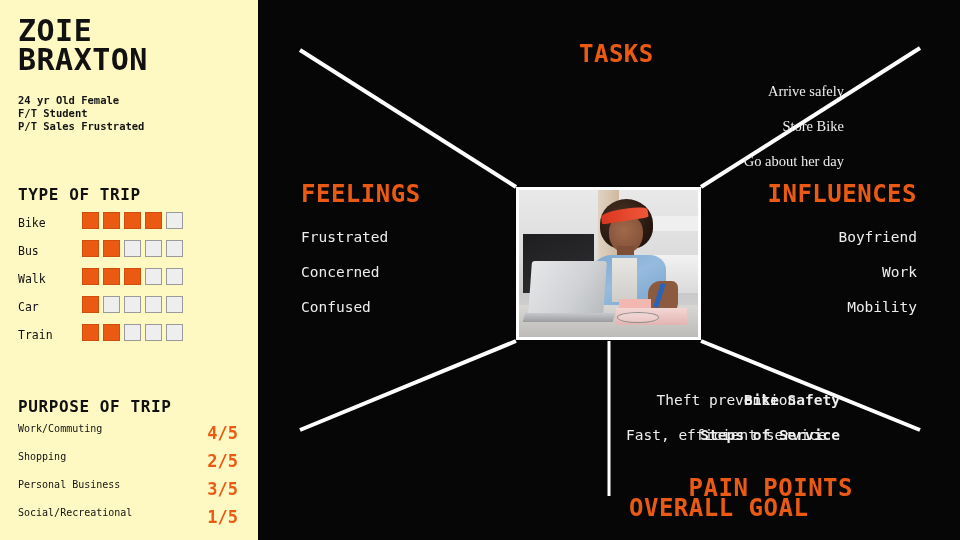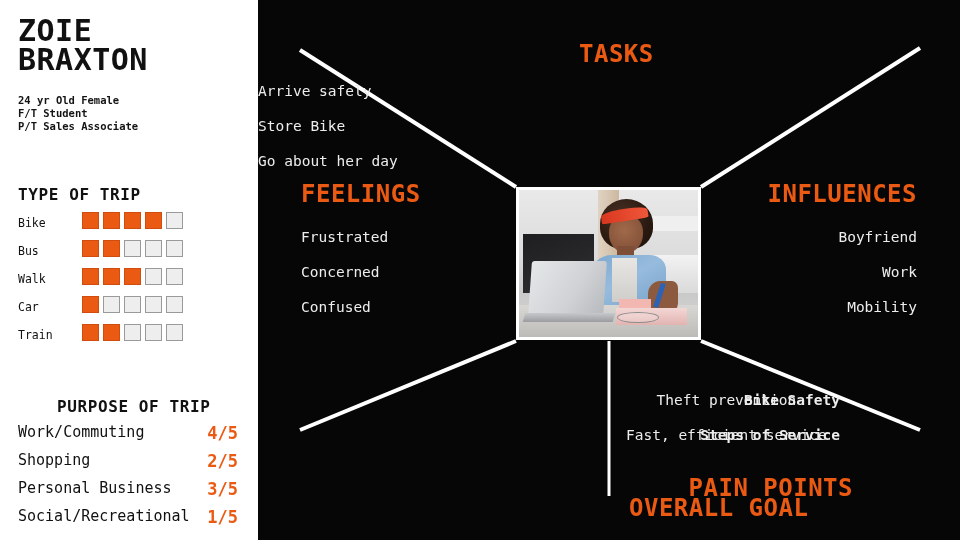--- a/index.html
+++ b/index.html
@@ -15,21 +15,21 @@
     background: #050505;
     font-family: "DejaVu Sans Mono", monospace;
   }
 
   
   #sidebar {
     position: absolute;
     left: 0; top: 0;
     width: 258px;
     height: 540px;
-    background: #ffffff;
+    background: #fef9c3;
     box-sizing: border-box;
   }
   .persona-name {
     position: absolute;
     left: 18px;
     top: 16px;
     font-family: "DejaVu Sans Mono", monospace;
     font-weight: bold;
     font-size: 30px;
     line-height: 29px;
@@ -50,21 +50,21 @@
   .sb-heading {
     position: absolute;
     left: 18px;
     font-family: "DejaVu Sans Mono", monospace;
     font-weight: bold;
     font-size: 16px;
     letter-spacing: 0.6px;
     color: #111;
   }
   #type-heading { top: 185px; }
-  #purpose-heading { top: 397px; margin-left: 39px; }
+  #purpose-heading { top: 397px; }
 
   #trip-rows {
     position: absolute;
     left: 18px;
     top: 212px;
     width: 230px;
   }
   .trip-row {
     position: relative;
     height: 28px;
@@ -103,21 +103,21 @@
     width: 220px;
   }
   .purpose-row {
     position: relative;
     height: 28px;
   }
   .purpose-label {
     position: absolute;
     left: 0; top: 0;
     font-family: "DejaVu Sans Mono", monospace;
-    font-size: 15px;
+    font-size: 10px;
     color: #111;
   }
   .purpose-score {
     position: absolute;
     right: 0; top: 0;
     font-family: "DejaVu Sans Mono", monospace;
     font-weight: bold;
     font-size: 17px;
     color: #eb5a13;
   }
@@ -146,21 +146,21 @@
     position: absolute;
     font-family: "DejaVu Sans Mono", monospace;
     font-size: 14.5px;
     color: #ededed;
     line-height: 35px;
     white-space: nowrap;
   }
 
   
   #tasks-title { top: 40px; left: 321px; }
-  #tasks-list  { top: 74px; left: 0; width: 586px; text-align: left; }
+  #tasks-list  { top: 74px; left: 0; width: 586px; text-align: right; font-family: Liberation Serif, serif; }
 
   
   #feelings-title { top: 180px; left: 43px; }
   #feelings-list  { top: 220px; left: 43px; text-align: left; }
 
   
   #influences-title { top: 180px; right: 43px; }
   #influences-list  { top: 220px; right: 43px; text-align: right; }
 
   
@@ -283,21 +283,21 @@
   <div id="sidebar">
 
     <div class="persona-name">
       <div>ZOIE</div>
       <div>BRAXTON</div>
     </div>
 
     <div class="persona-meta">
       <div>24 yr Old Female</div>
       <div>F/T Student</div>
-      <div>P/T Sales Associate</div>
+      <div>P/T Sales Frustrated</div>
     </div>
 
     <div class="sb-heading" id="type-heading">TYPE OF TRIP</div>
 
     <div id="trip-rows">
         <div class="trip-row">
           <div class="trip-label">Bike</div>
           <div class="boxes">
             <div class="box filled"></div>
             <div class="box filled"></div>

